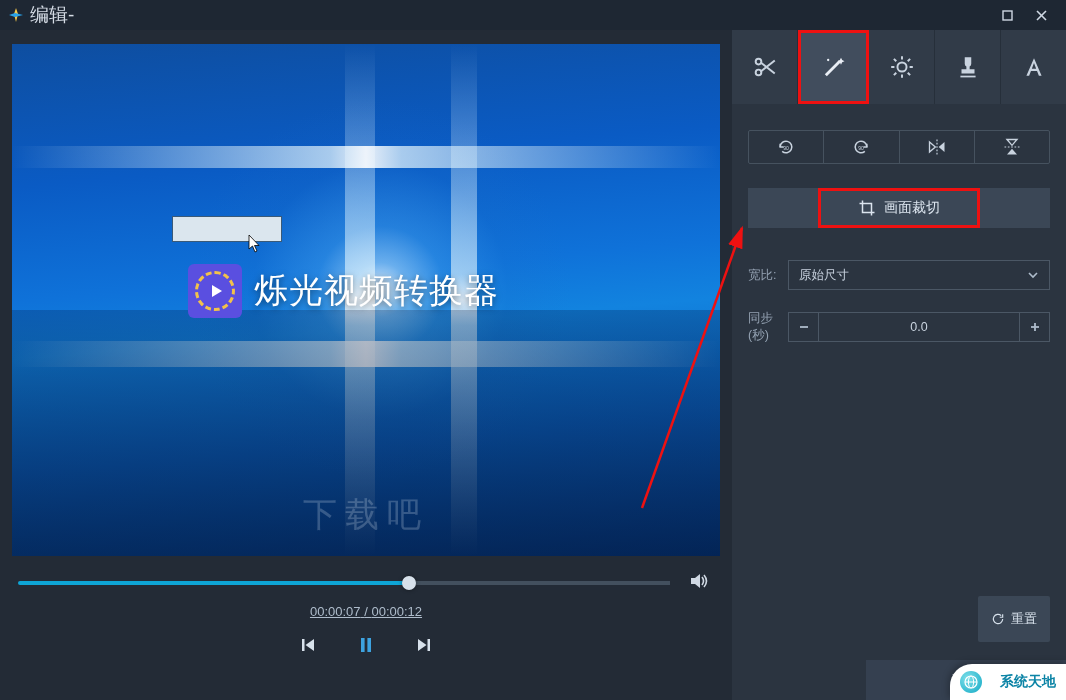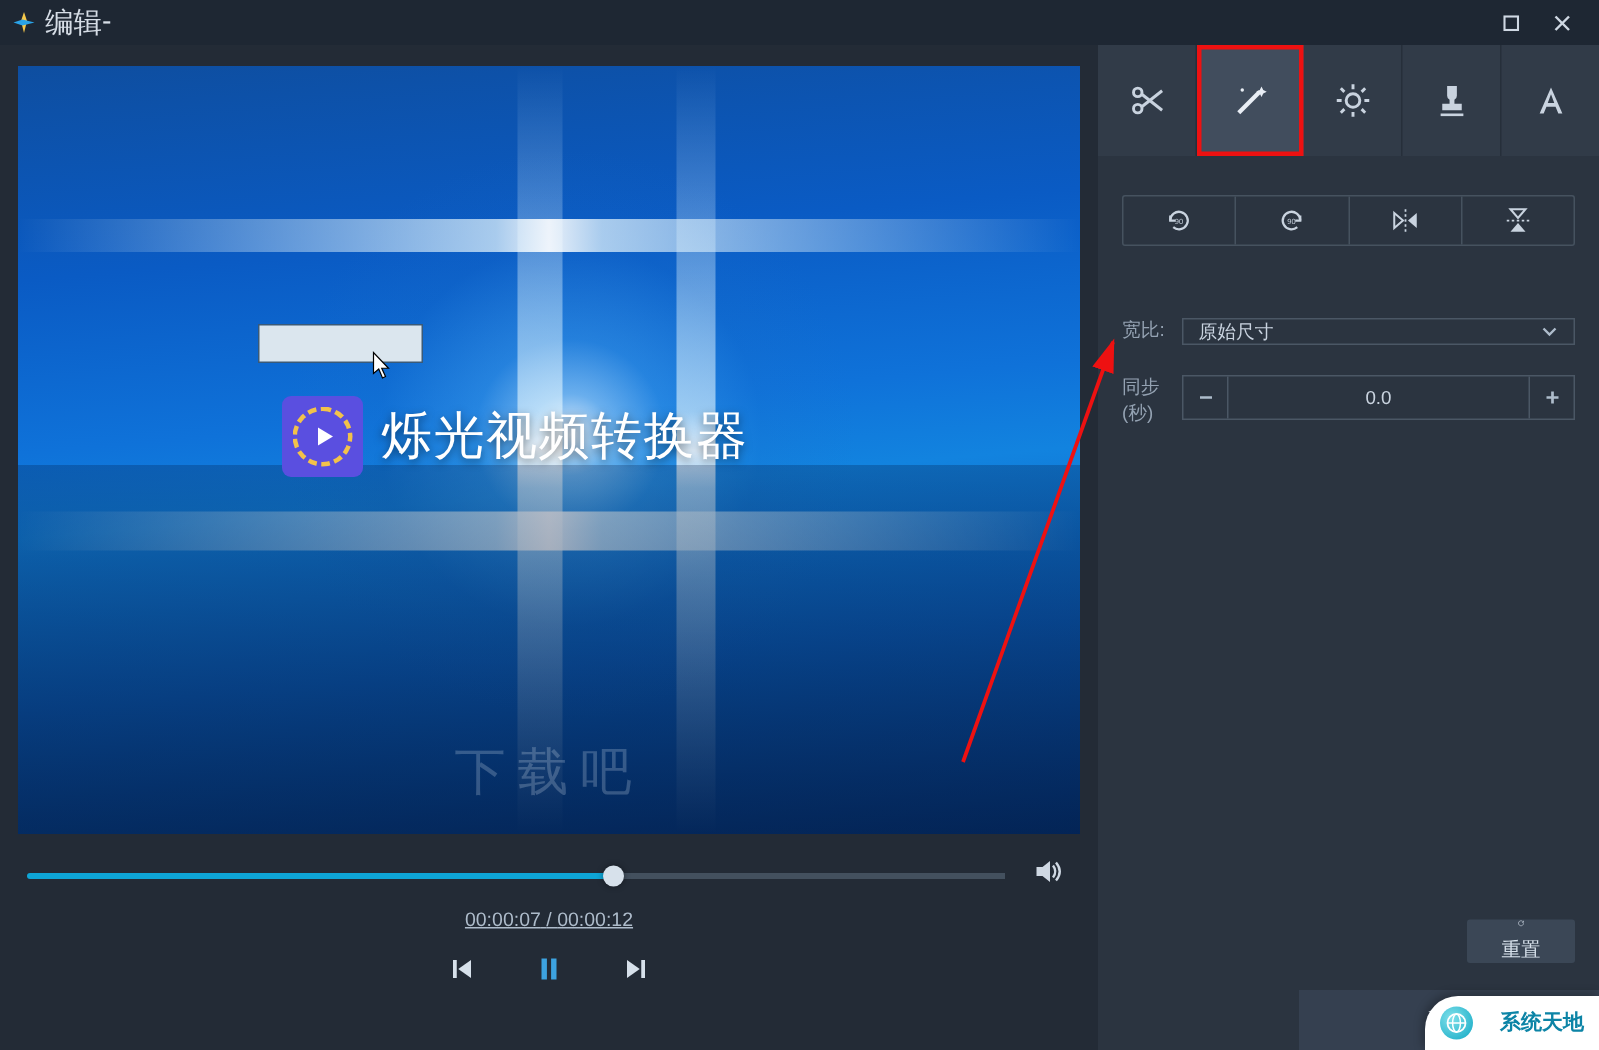--- a/index.html
+++ b/index.html
@@ -201,27 +201,27 @@
 }
 
 .arrow-svg {
   position: absolute;
   top: 178px; left: -100px;
   width: 200px; height: 310px;
   pointer-events: none;
 }
 
 .field-row {
-  display: flex; 
+  display: flex; align-items: center;
   margin: 32px 16px 0 16px;
   font-size: 12.5px;
 }
 .field-row .lbl { width: 40px; color: #94a2b2; }
 .select {
-  flex: 1; height: 18px;
+  flex: 1; height: 30px;
   border: 1px solid #4b5765;
   display: flex; align-items: center; justify-content: space-between;
   padding: 0 10px;
   color: #c9d3df;
   background: #2b3440;
 }
 .stepper {
   flex: 1; height: 30px;
   border: 1px solid #4b5765;
   display: flex; align-items: center;
@@ -232,26 +232,25 @@
   display: flex; align-items: center; justify-content: center;
   border-right: 1px solid #4b5765;
   color: #aebccb;
 }
 .stepper .sbtn:last-child { border-left: 1px solid #4b5765; border-right: none; }
 .stepper .val { flex: 1; text-align: center; color: #c9d3df; }
 
 .reset-btn {
   position: absolute;
   right: 16px; bottom: 58px;
-  width: 72px; height: 29px;
+  width: 72px; height: 46px;
   background: #3b4756;
   display: flex; align-items: center; justify-content: center; gap: 6px;
   font-size: 13px; color: #d7e1eb;
   border-radius: 2px;
-  flex-direction: column;
 }
 .ok-btn {
   position: absolute;
   right: 0; bottom: 0;
   width: 200px; height: 40px;
   background: #354050;
   display: flex; align-items: center; justify-content: center;
   font-size: 14px; color: #dbe4ee;
 }
 
@@ -432,20 +431,28 @@
       </div>
       <div class="tbtn">
         <svg width="22" height="20" viewBox="0 0 24 24">
             <line x1="3" y1="12" x2="21" y2="12" stroke="#c9d3df" stroke-width="1.4" stroke-dasharray="2 2"></line>
             <polygon points="6,3 12,10 18,3" fill="none" stroke="#c9d3df" stroke-width="1.6"></polygon>
             <polygon points="6,21 12,14 18,21" fill="#c9d3df"></polygon>
           </svg>
       </div>
     </div>
 
+    <div class="crop-btn">
+      <div class="crop-highlight"></div>
+      <svg width="18" height="18" viewBox="0 0 24 24">
+          <path d="M6 2 V18 H22" fill="none" stroke="#dbe4ee" stroke-width="2"></path>
+          <path d="M2 6 H18 V22" fill="none" stroke="#dbe4ee" stroke-width="2"></path>
+        </svg>
+      <span>画面裁切</span>
+    </div>
 
     <svg class="arrow-svg" viewBox="0 0 200 310">
       <defs>
           <marker id="ah" markerWidth="10" markerHeight="10" refX="8" refY="3" orient="auto">
             <path d="M0,0 L9,3 L0,6 Z" fill="#e11"></path>
           </marker>
         </defs>
       <line x1="10" y1="300" x2="110" y2="20" stroke="#e11" stroke-width="2.5" marker-end="url(#ah)"></line>
     </svg>
 

